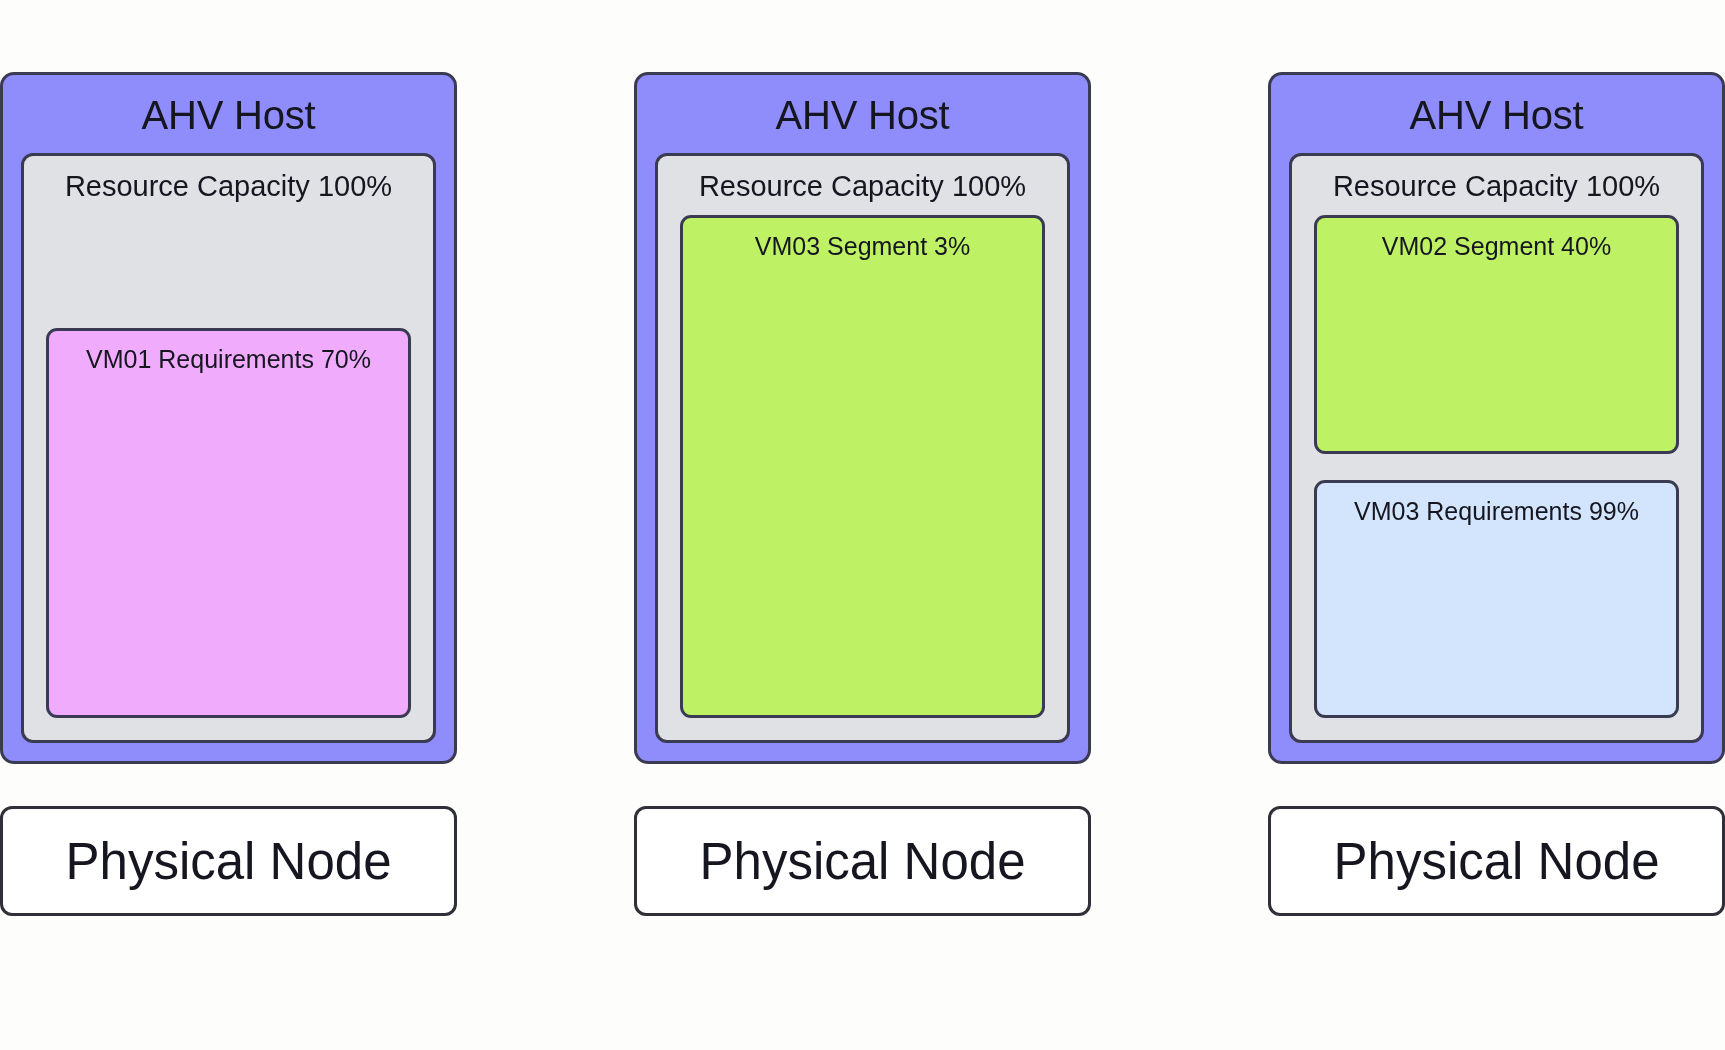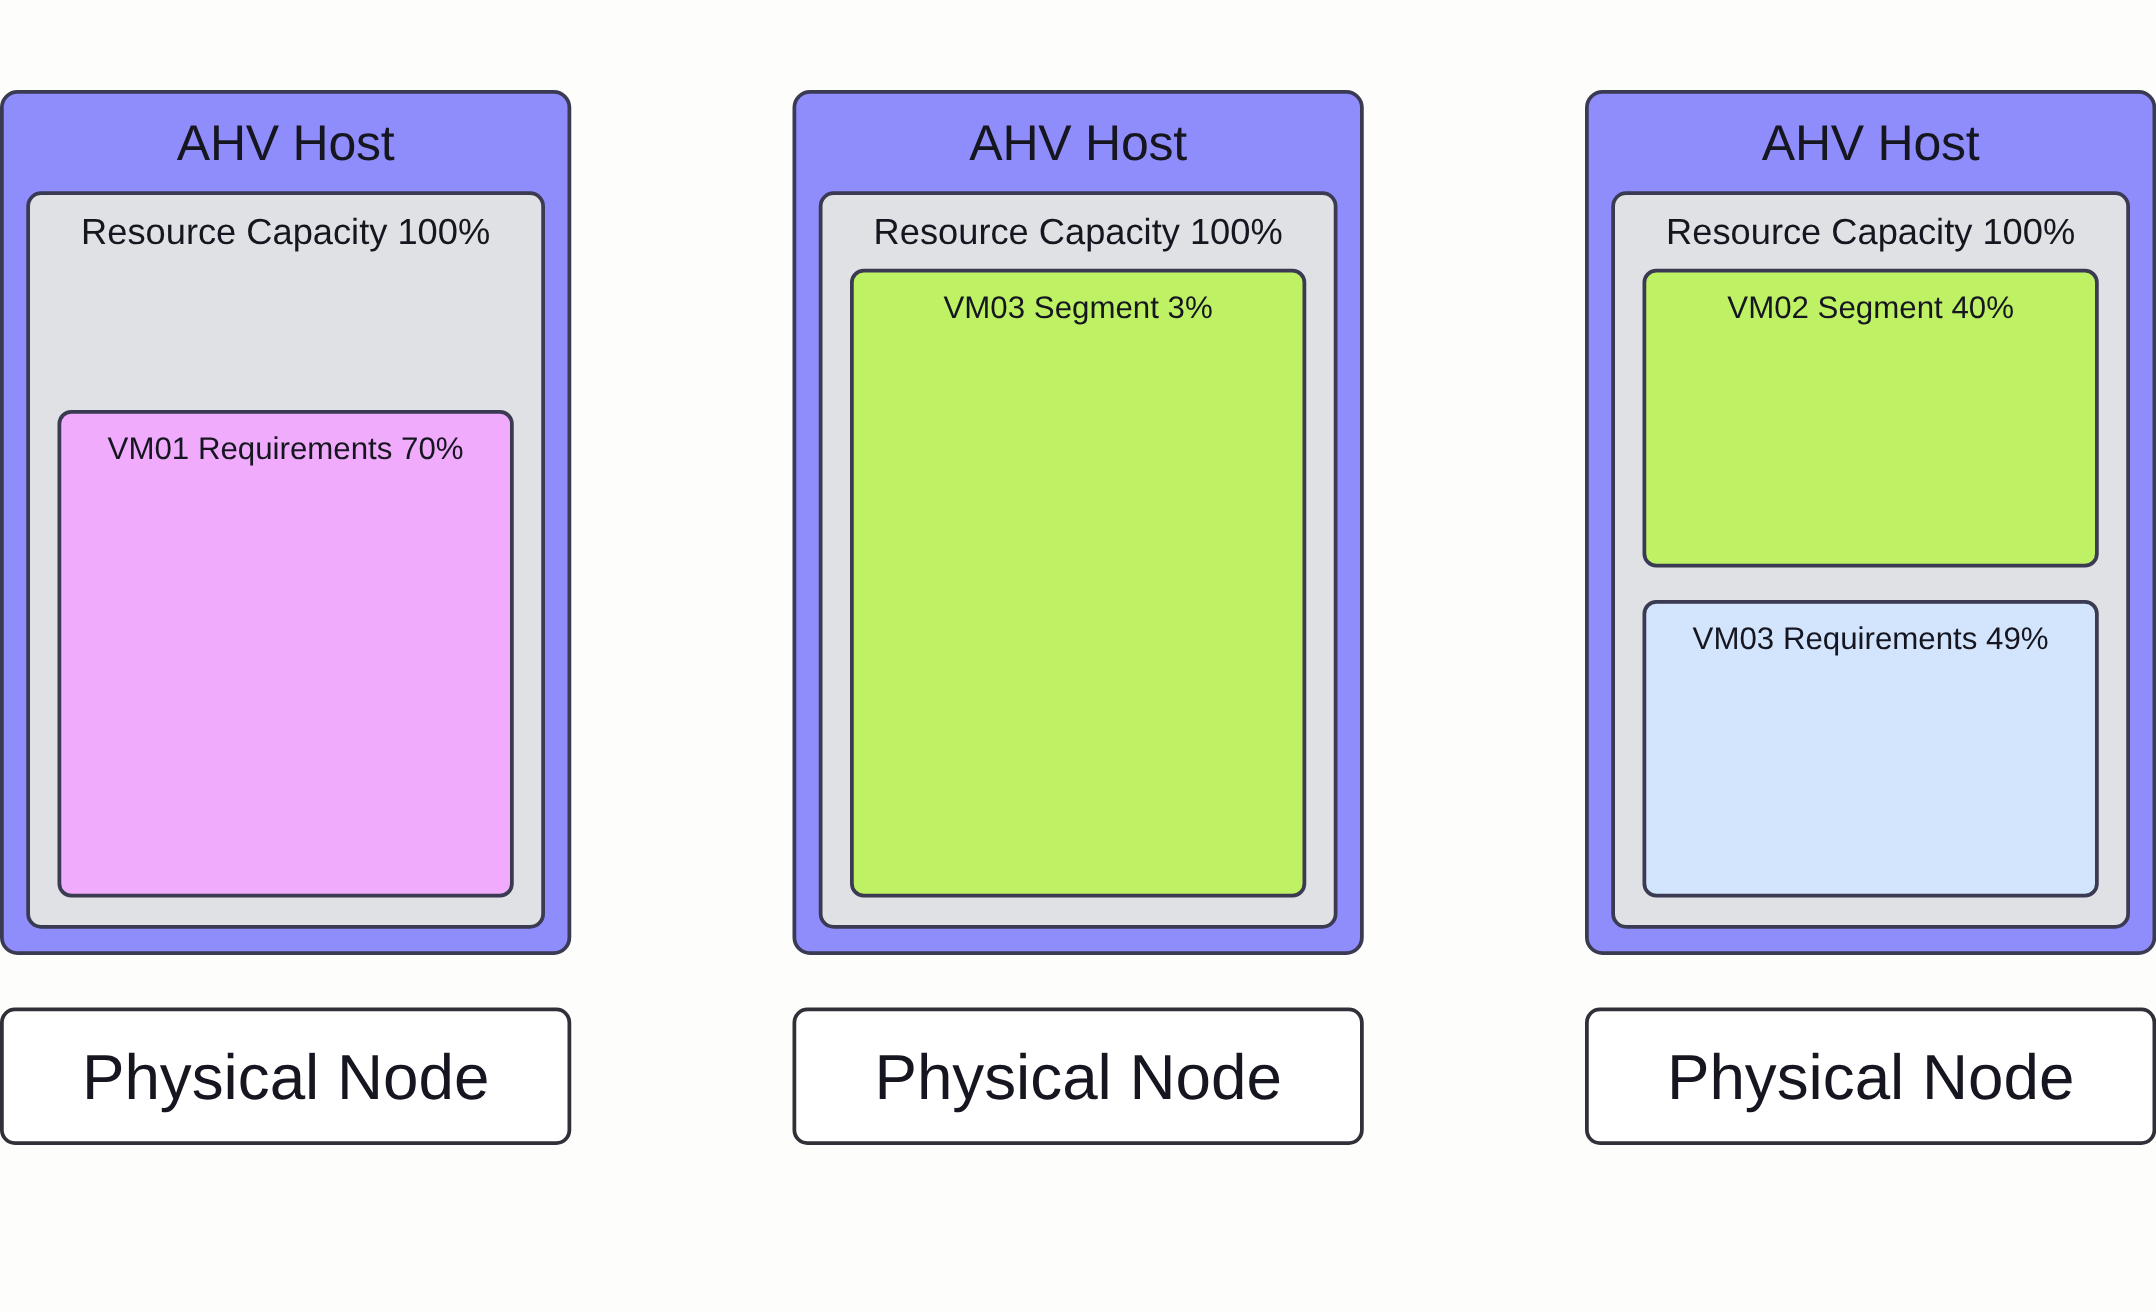--- a/index.html
+++ b/index.html
@@ -196,21 +196,21 @@
       <div class="host-title">AHV Host</div>
 
       <div class="capacity-panel">
         <div class="capacity-label">Resource Capacity 100%</div>
 
         <div class="vm-stack split">
           <div class="vm-box fill-mint size-40">
             <div class="vm-label">VM02 Segment 40%</div>
           </div>
           <div class="vm-box fill-blue size-40">
-            <div class="vm-label">VM03 Requirements 49%</div>
+            <div class="vm-label">VM03 Requirements 99%</div>
           </div>
         </div>
       </div>
     </div>
 
     <div class="node-card">
       <div class="node-label">Physical Node</div>
     </div>
   </div>
 

